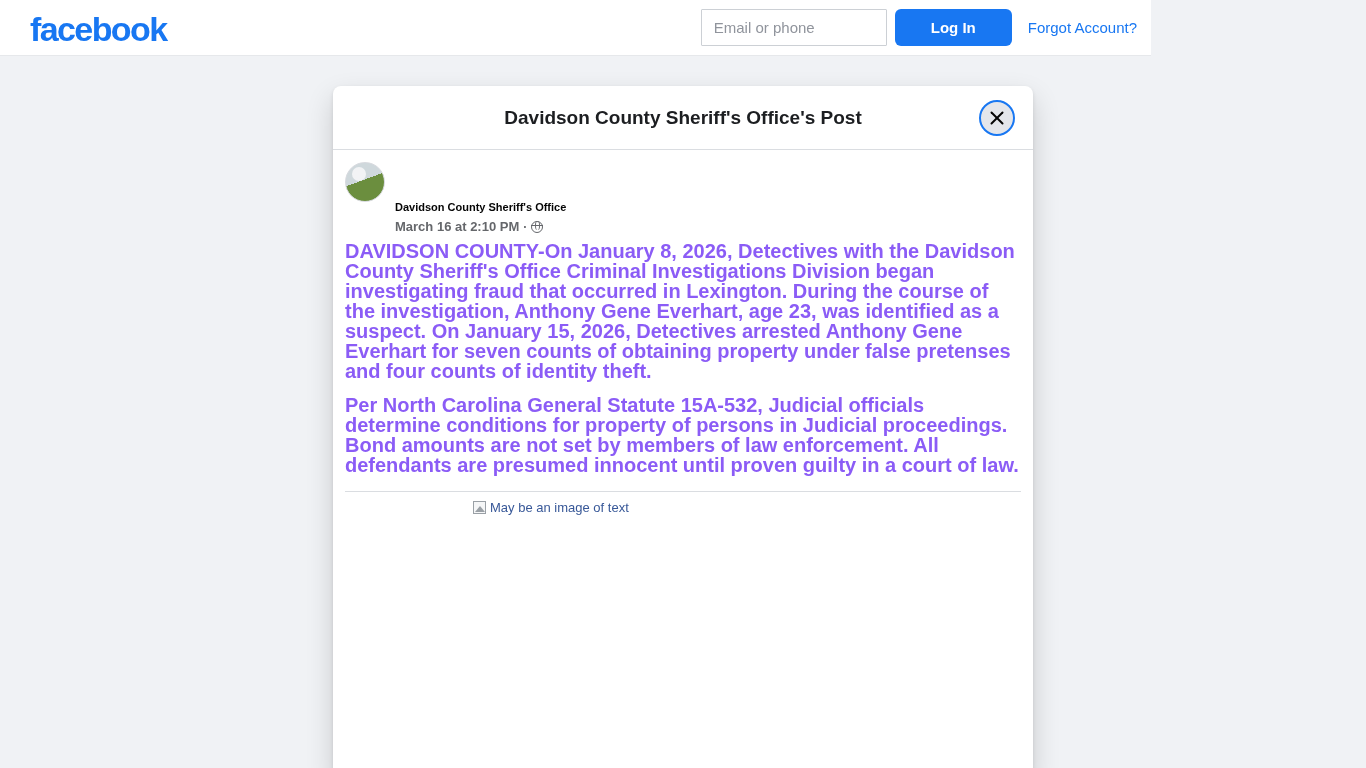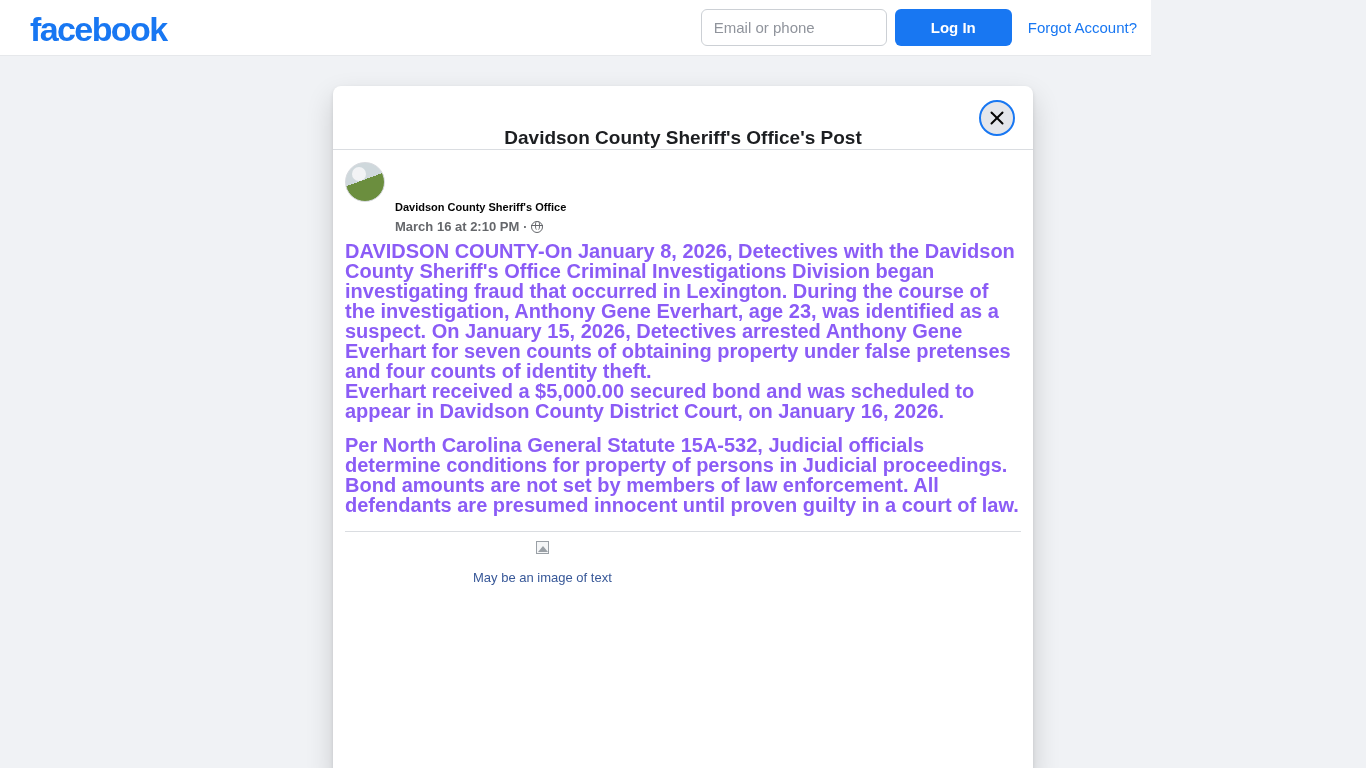--- a/index.html
+++ b/index.html
@@ -31,21 +31,21 @@
   .login-area {
     position: absolute;
     right: 14px; top: 9px;
     display: flex;
     align-items: center;
     gap: 8px;
   }
   .login-input {
     width: 186px; height: 37px;
     border: 1px solid #ccd0d5;
-    border-radius: 6px;
+    border-radius: 1px;
     padding: 0 12px;
     font-size: 15px;
     color: #1c1e21;
     outline: none;
     background: #fff;
   }
   .login-input::placeholder { color: #90949c; }
   .login-btn {
     height: 37px;
     padding: 0 36px;
@@ -74,21 +74,21 @@
     background: #ffffff;
     border-radius: 8px;
     box-shadow: 0 12px 28px rgba(0,0,0,0.16), 0 2px 4px rgba(0,0,0,0.10);
     overflow: hidden;
   }
   .dialog-header {
     position: relative;
     height: 64px;
     border-bottom: 1px solid #dadde1;
     display: flex;
-    align-items: flex-end;
+    align-items: center;
     justify-content: center;
   }
   .dialog-title {
     font-size: 19px;
     font-weight: bold;
     color: #1c1e21;
   }
   .close-btn {
     position: absolute;
     right: 18px; top: 14px;
@@ -187,25 +187,24 @@
     margin: 14px 0 0 0;
   }
   .post-image-area {
     padding: 8px 0 0 0;
     min-height: 340px;
     background: #ffffff;
   }
   .broken-image {
     display: inline-flex;
     align-items: center;
-    gap: 16px;
+    gap: 4px;
     font-size: 13px;
     color: #385898;
     margin-left: 128px;
-    flex-direction: column;
   }
   .broken-glyph {
     width: 13px; height: 13px;
     border: 1px solid #9aa0a6;
     background: #f5f6f7;
     position: relative;
     display: inline-block;
   }
   .broken-glyph:before {
     content: "";
@@ -250,21 +249,20 @@
         <div class="post-sub">
           <span>March 16 at 2:10 PM</span>
           <span class="dot">·</span>
           <span class="globe"></span>
         </div>
       </div>
     </div>
 
     <div class="post-body">
       <p>DAVIDSON COUNTY-On January 8, 2026, Detectives with the Davidson County Sheriff's Office Criminal Investigations Division began investigating fraud that occurred in Lexington. During the course of the investigation, Anthony Gene Everhart, age 23, was identified as a suspect. On January 15, 2026, Detectives arrested Anthony Gene Everhart for seven counts of obtaining property under false pretenses and four counts of identity theft.</p>
-      <p>Everhart received a $5,000.00 secured bond and was scheduled to appear in Davidson County District Court, on January 16, 2026.</p>
       <p class="gap">Per North Carolina General Statute 15A-532, Judicial officials determine conditions for property of persons in Judicial proceedings.  Bond amounts are not set by members of law enforcement. All defendants are presumed innocent until proven guilty in a court of law.</p>
     </div>
 
     <div class="post-divider"></div>
 
     <div class="post-image-area">
       <span class="broken-image">
         <span class="broken-glyph"></span>
         <span>May be an image of text</span>
       </span>

